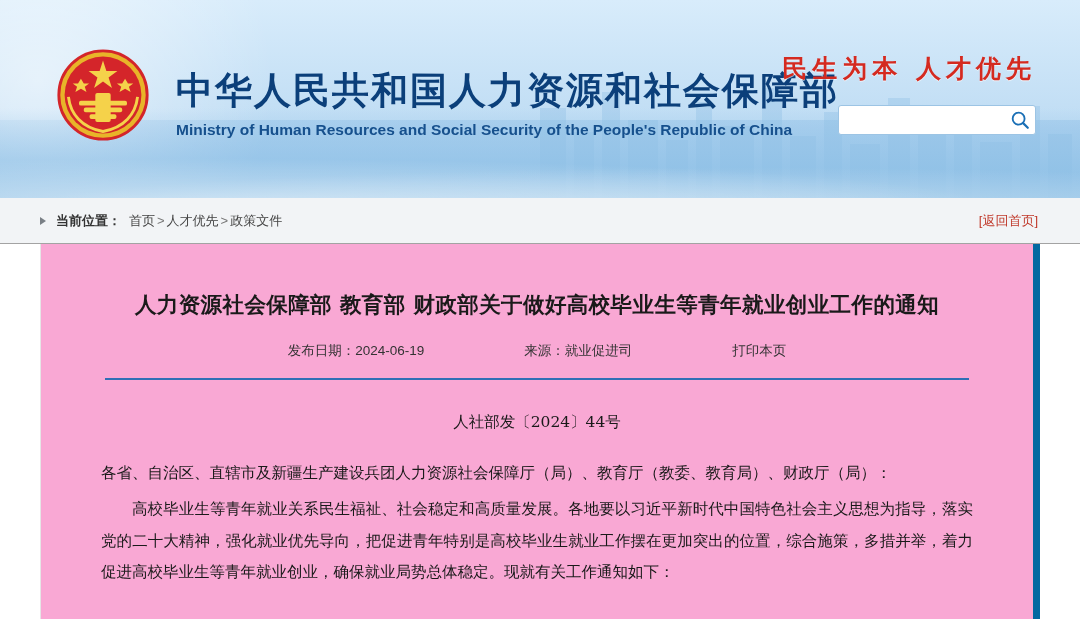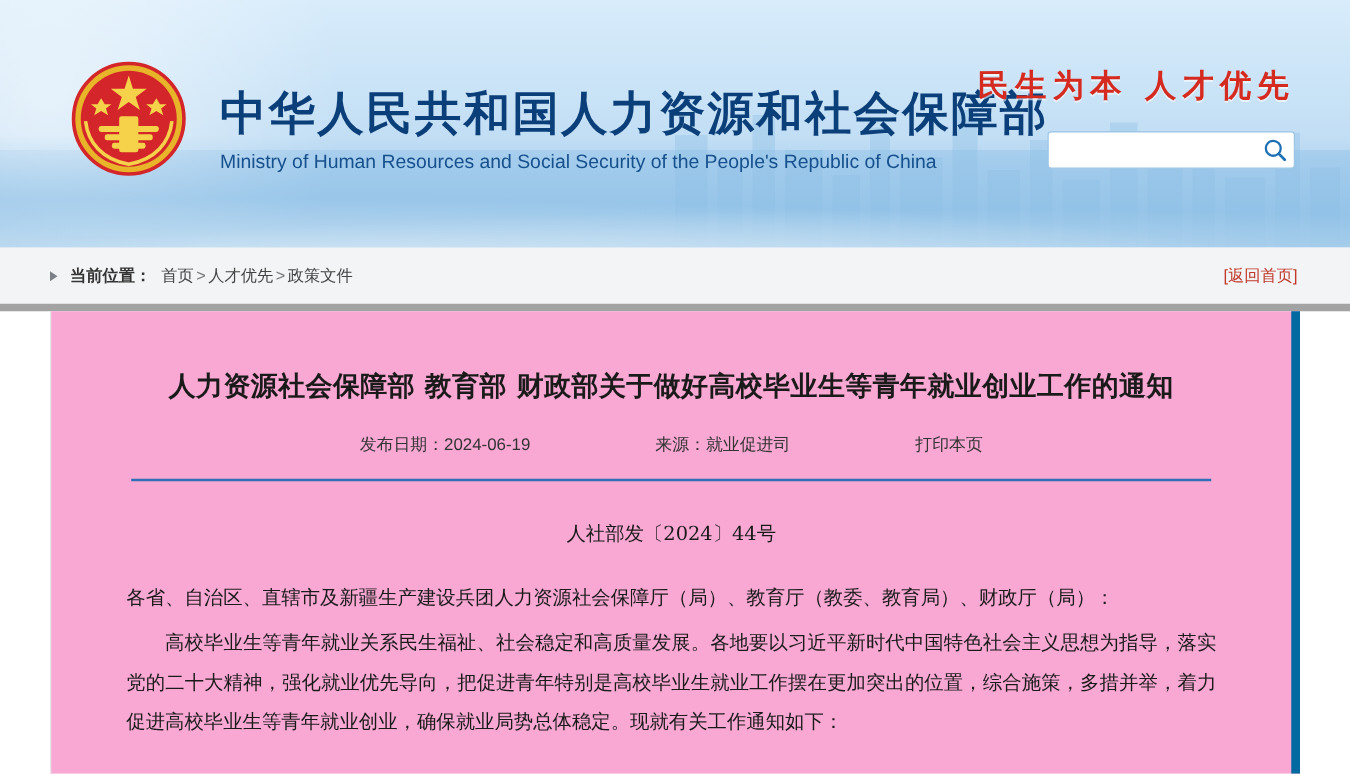--- a/index.html
+++ b/index.html
@@ -64,21 +64,21 @@
     font-weight: bold;
     letter-spacing: 2px;
     color: #0b3f7a;
     line-height: 1.25;
     white-space: nowrap;
   }
   .title-en {
     margin-top: 7px;
     font-family: "Liberation Sans", sans-serif;
     font-size: 15.5px;
-    font-weight: normal;
+    font-weight: bold;
     color: #16508d;
     white-space: nowrap;
   }
 
   .slogan {
     position: absolute;
     right: 44px; top: 52px;
     font-family: "DejaVu Sans", "Liberation Sans", sans-serif;
     font-size: 25px;
     font-weight: bold;
@@ -113,21 +113,21 @@
     right: 4px; top: 3px;
     width: 22px; height: 22px;
     cursor: pointer;
   }
 
   
   .crumbbar {
     position: relative;
     height: 45px;
     background: #f2f4f6;
-    border-bottom: 6px solid #a3a3a3;
+    border-bottom: 1px solid #a3a3a3;
   }
   .crumb-inner {
     position: absolute;
     left: 40px; top: 0;
     height: 45px;
     display: flex;
     align-items: center;
     font-size: 13px;
     color: #444;
   }

